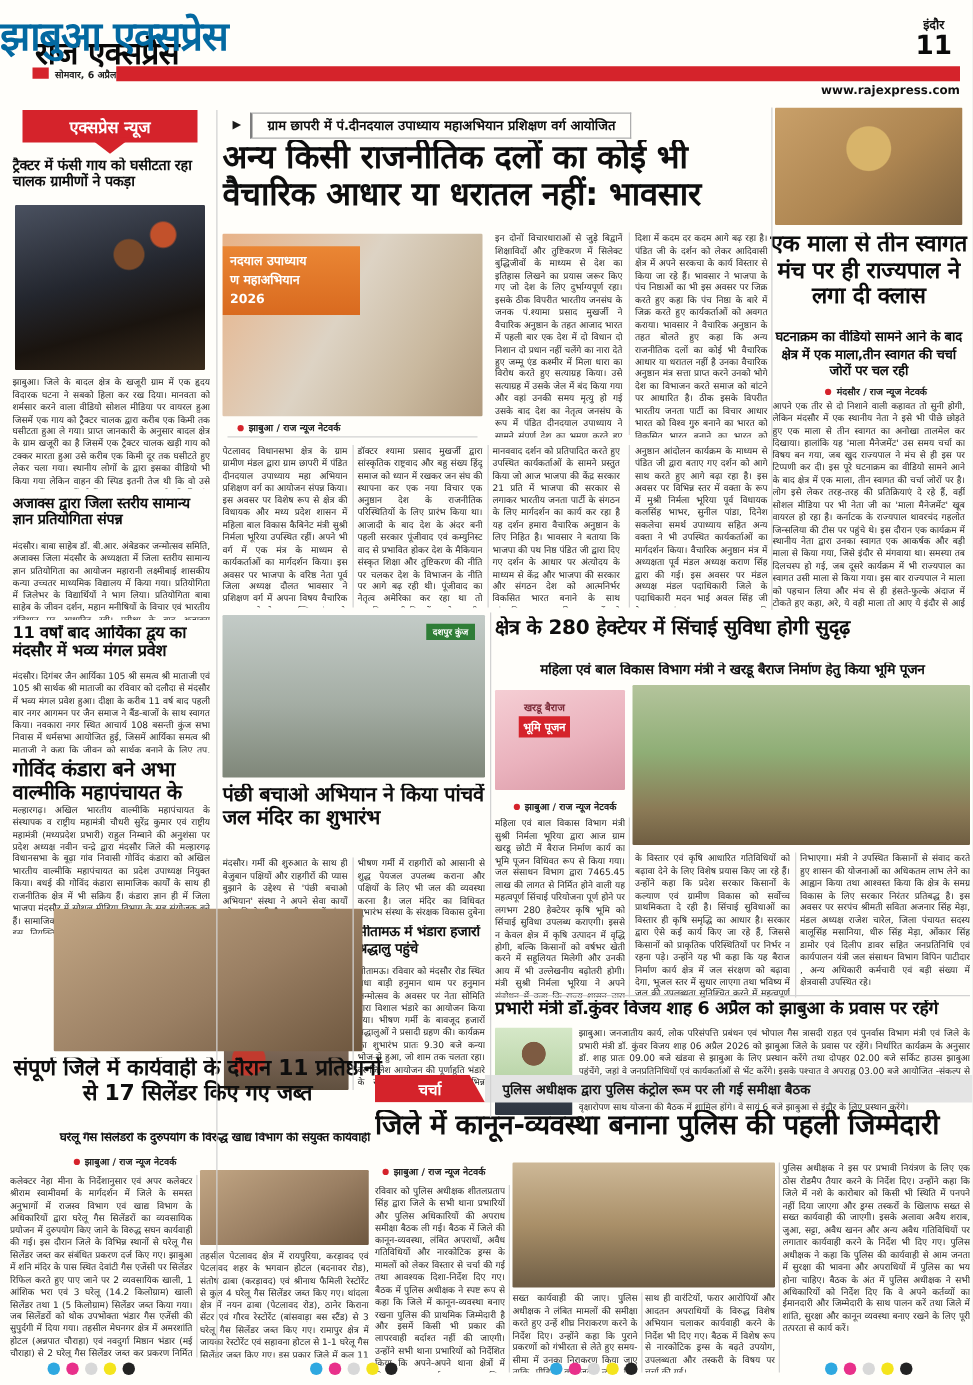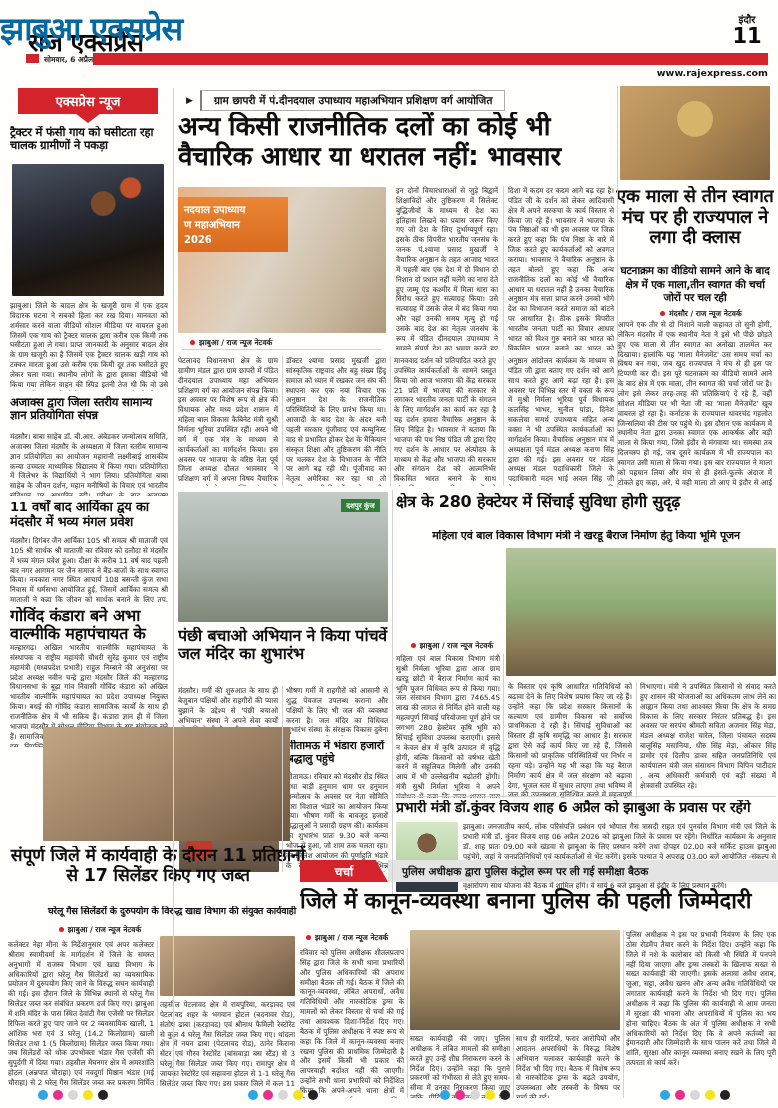--- a/index.html
+++ b/index.html
@@ -121,20 +121,26 @@
   </div>
   <div class="abs hl" style="left:178px;top:627px;width:210px;height:54px;font-size:16px;">पंछी बचाओ अभियान ने किया पांचवें जल मंदिर का शुभारंभ</div>
   <div class="abs body-txt" style="left:178px;top:686px;width:100px;height:58px;">मंदसौर। गर्मी की शुरुआत के साथ ही बेजुबान पक्षियों और राहगीरों की प्यास बुझाने के उद्देश्य से 'पंछी बचाओ अभियान' संस्था ने अपने सेवा कार्यों को गति दे दी है। इसी क्रम में संस्था द्वारा स्थानीय दशपुर उद्यान के बाहर पांचवें जल मंदिर का भव्य शुभारंभ किया गया। यह जल मंदिर समाजसेवी सुषमा बाई शिवलाल अंजना की पुण्य स्मृति में स्थापित किया गया है। इसका मुख्य उद्देश्य</div>
   <div class="abs body-txt" style="left:286px;top:686px;width:102px;height:50px;">भीषण गर्मी में राहगीरों को आसानी से शुद्ध पेयजल उपलब्ध कराना और पक्षियों के लिए भी जल की व्यवस्था करना है। जल मंदिर का विधिवत शुभारंभ संस्था के संरक्षक विकास दुबेना एवं अध्यक्ष अनिल किचावता के कर-कमलों द्वारा किया गया। इस अवसर पर संस्था के संरक्षक राकेश भाटी, प्रदेश प्रवक्ता दिनेश जोशी, सुभाष गुप्त और आशीष शुक्ल विशेष रूप से उपस्थित रहे।</div>
   <div class="ph ph-sitamau" style="left:179px;top:748px;width:100px;height:124px;"></div>
   <div class="abs hl" style="left:286px;top:740px;width:102px;height:30px;font-size:11px;">सीतामऊ में भंडारा हजारों श्रद्धालु पहुंचे</div>
   <div class="abs body-txt" style="left:286px;top:772px;width:102px;height:100px;">सीतामऊ। रविवार को मंदसौर रोड स्थित राधा बाड़ी हनुमान धाम पर हनुमान जन्मोत्सव के अवसर पर नेता सोमिति द्वारा विशाल भंडारे का आयोजन किया गया। भीषण गर्मी के बावजूद हजारों श्रद्धालुओं ने प्रसादी ग्रहण की। कार्यक्रम का शुभारंभ प्रातः 9.30 बजे कन्या भोज से हुआ, जो शाम तक चलता रहा। वर जिलेश आयोजन की पूर्णाहुति भंडारे के साथ हुई। इस दौरान विभिन्न सामाजिक, राजनीतिक व अन्य क्षेत्रों के लोगों ने भी सेवा कार्यों में भागीदारी निभाई।</div>
 
   <div class="abs hl" style="left:396px;top:493px;width:380px;height:34px;font-size:16px;">क्षेत्र के 280 हेक्टेयर में सिंचाई सुविधा होगी सुदृढ़</div>
   <div class="abs hl" style="left:396px;top:530px;width:380px;height:18px;font-size:11px;text-align:center;">महिला एवं बाल विकास विभाग मंत्री ने खरडू बैराज निर्माण हेतु किया भूमि पूजन</div>
+  <div class="ph ph-kharadu" style="left:396px;top:552px;width:104px;height:80px;">
+    <div class="banner-pk">
+      <div>खरडू बैराज</div>
+      <span class="banner-rd">भूमि पूजन</span>
+    </div>
+  </div>
   <div class="abs byline" style="left:404px;top:640px;width:96px;justify-content:center;">
     <span class="dot"></span>
     <span>झाबुआ / राज न्यूज नेटवर्क</span>
   </div>
   <div class="ph ph-bhumipujan" style="left:506px;top:548px;width:270px;height:128px;"></div>
   <div class="abs body-txt" style="left:396px;top:654px;width:104px;height:144px;">महिला एवं बाल विकास विभाग मंत्री सुश्री निर्मला भूरिया द्वारा आज ग्राम खरडू छोटी में बैराज निर्माण कार्य का भूमि पूजन विधिवत रूप से किया गया। जल संसाधन विभाग द्वारा 7465.45 लाख की लागत से निर्मित होने वाली यह महत्वपूर्ण सिंचाई परियोजना पूर्ण होने पर लगभग 280 हेक्टेयर कृषि भूमि को सिंचाई सुविधा उपलब्ध कराएगी। इससे न केवल क्षेत्र में कृषि उत्पादन में वृद्धि होगी, बल्कि किसानों को वर्षभर खेती करने में सहूलियत मिलेगी और उनकी आय में भी उल्लेखनीय बढ़ोतरी होगी। मंत्री सुश्री निर्मला भूरिया ने अपने संबोधन में कहा कि राज्य शासन द्वारा वर्ष 2026 को -कृषि कल्याण वर्ष- के रूप में मनाया जा रहा है, जिसके अंतर्गत किसानों की आय वृद्धि, सिंचाई सुविधाओं</div>
   <div class="abs body-txt" style="left:508px;top:682px;width:124px;height:116px;">के विस्तार एवं कृषि आधारित गतिविधियों को बढ़ावा देने के लिए विशेष प्रयास किए जा रहे हैं। उन्होंने कहा कि प्रदेश सरकार किसानों के कल्याण एवं ग्रामीण विकास को सर्वोच्च प्राथमिकता दे रही है। सिंचाई सुविधाओं का विस्तार ही कृषि समृद्धि का आधार है। सरकार द्वारा ऐसे कई कार्य किए जा रहे हैं, जिससे किसानों को प्राकृतिक परिस्थितियों पर निर्भर न रहना पड़े। उन्होंने यह भी कहा कि यह बैराज निर्माण कार्य क्षेत्र में जल संरक्षण को बढ़ावा देगा, भूजल स्तर में सुधार लाएगा तथा भविष्य में जल की उपलब्धता सुनिश्चित करने में महत्वपूर्ण भूमिका</div>
   <div class="abs body-txt" style="left:640px;top:682px;width:136px;height:116px;">निभाएगा। मंत्री ने उपस्थित किसानों से संवाद करते हुए शासन की योजनाओं का अधिकतम लाभ लेने का आह्वान किया तथा आश्वस्त किया कि क्षेत्र के समग्र विकास के लिए सरकार निरंतर प्रतिबद्ध है। इस अवसर पर सरपंच श्रीमती सविता अजनार सिंह मेड़ा, मंडल अध्यक्ष राजेश चारेल, जिला पंचायत सदस्य बालूसिंह मसानिया, धीरु सिंह मेड़ा, ओंकार सिंह डामोर एवं दिलीप डावर सहित जनप्रतिनिधि एवं कार्यपालन यंत्री जल संसाधन विभाग विपिन पाटीदार , अन्य अधिकारी कर्मचारी एवं बड़ी संख्या में क्षेत्रवासी उपस्थित रहे।</div>
 
   <div class="abs hl" style="left:396px;top:800px;width:380px;height:20px;font-size:14px;">प्रभारी मंत्री डॉ.कुंवर विजय शाह 6 अप्रैल को झाबुआ के प्रवास पर रहेंगे</div>

